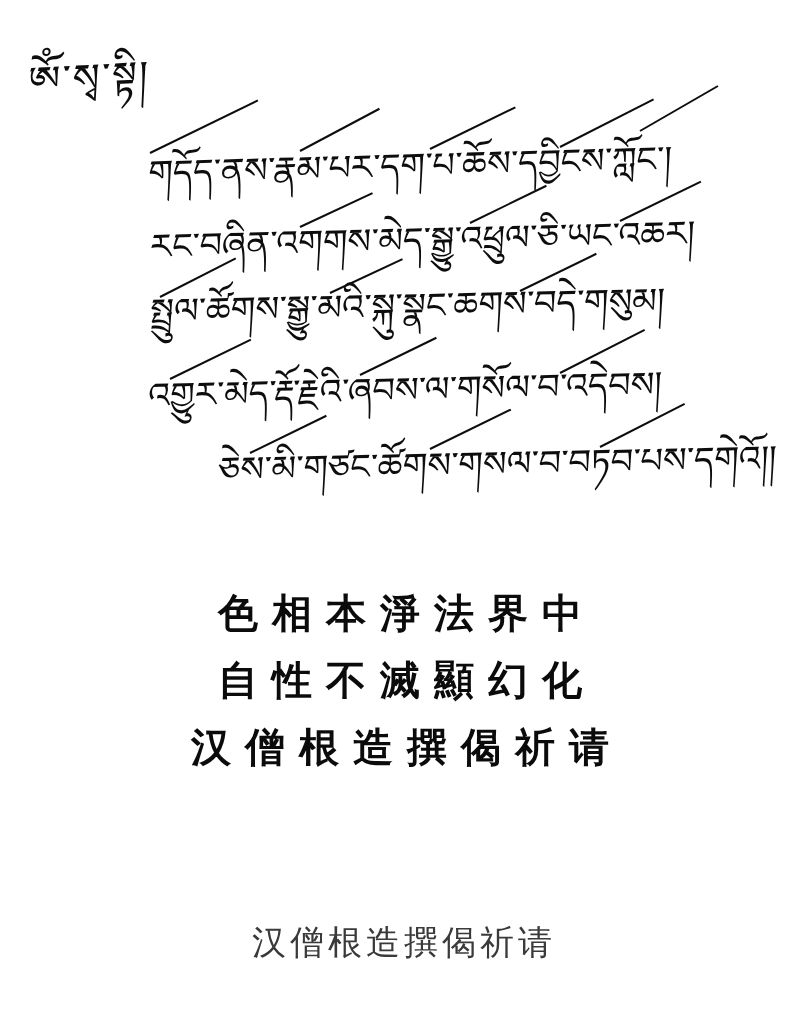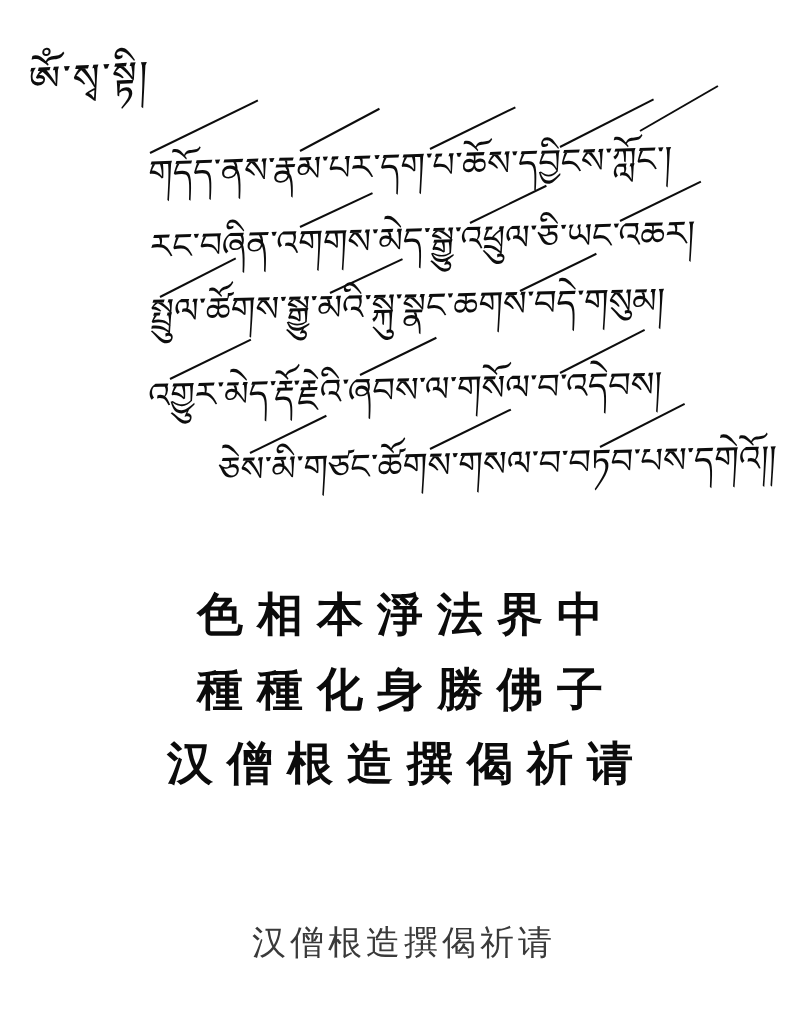--- a/index.html
+++ b/index.html
@@ -65,22 +65,22 @@
 
   
   .verse-block {
     position: absolute;
     left: 0;
     top: 588px;
     width: 800px;
     text-align: center;
   }
   .verse-line {
-    font-family: Liberation Mono, monospace;
-    font-size: 46px;
+    font-family: Liberation Serif, serif;
+    font-size: 40px;
     letter-spacing: 14px;
     color: #0b0b0b;
     margin: 0 0 14px 0;
     padding-left: 14px; 
     line-height: 1.32;
     font-weight: 700;
   }
 
   
   .attribution {
@@ -129,19 +129,19 @@
 
     <div class="tib-line tib-line-1">གདོད་ནས་རྣམ་པར་དག་པ་ཆོས་དབྱིངས་ཀློང་།</div>
     <div class="tib-line tib-line-2">རང་བཞིན་འགགས་མེད་སྒྱུ་འཕྲུལ་ཅི་ཡང་འཆར།</div>
     <div class="tib-line tib-line-3">སྤྲུལ་ཚོགས་སྒྱུ་མའི་སྐུ་སྣང་ཆགས་བདེ་གསུམ།</div>
     <div class="tib-line tib-line-4">འགྱུར་མེད་རྡོ་རྗེའི་ཞབས་ལ་གསོལ་བ་འདེབས།</div>
     <div class="tib-line tib-line-5">ཅེས་མི་གཙང་ཚོགས་གསལ་བ་བཏབ་པས་དགེའོ།།</div>
   </div>
 
   <div class="verse-block">
     <p class="verse-line">色相本淨法界中</p>
-    <p class="verse-line">種種化身勝佛子</p>
+    <p class="verse-line">自性不滅顯幻化</p>
     <p class="verse-line">汉僧根造撰偈祈请</p>
   </div>
 
   <div class="attribution">汉僧根造撰偈祈请</div>
 
 </div>
 
 </body></html>

